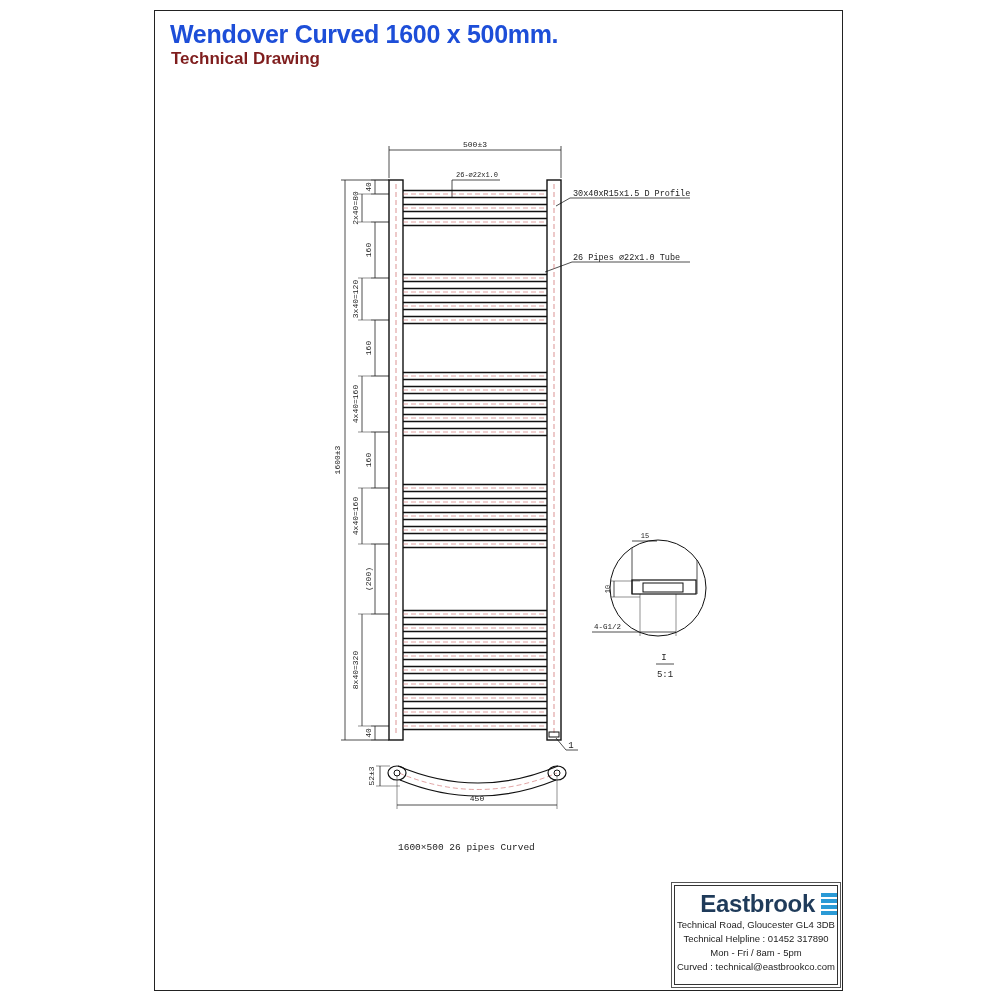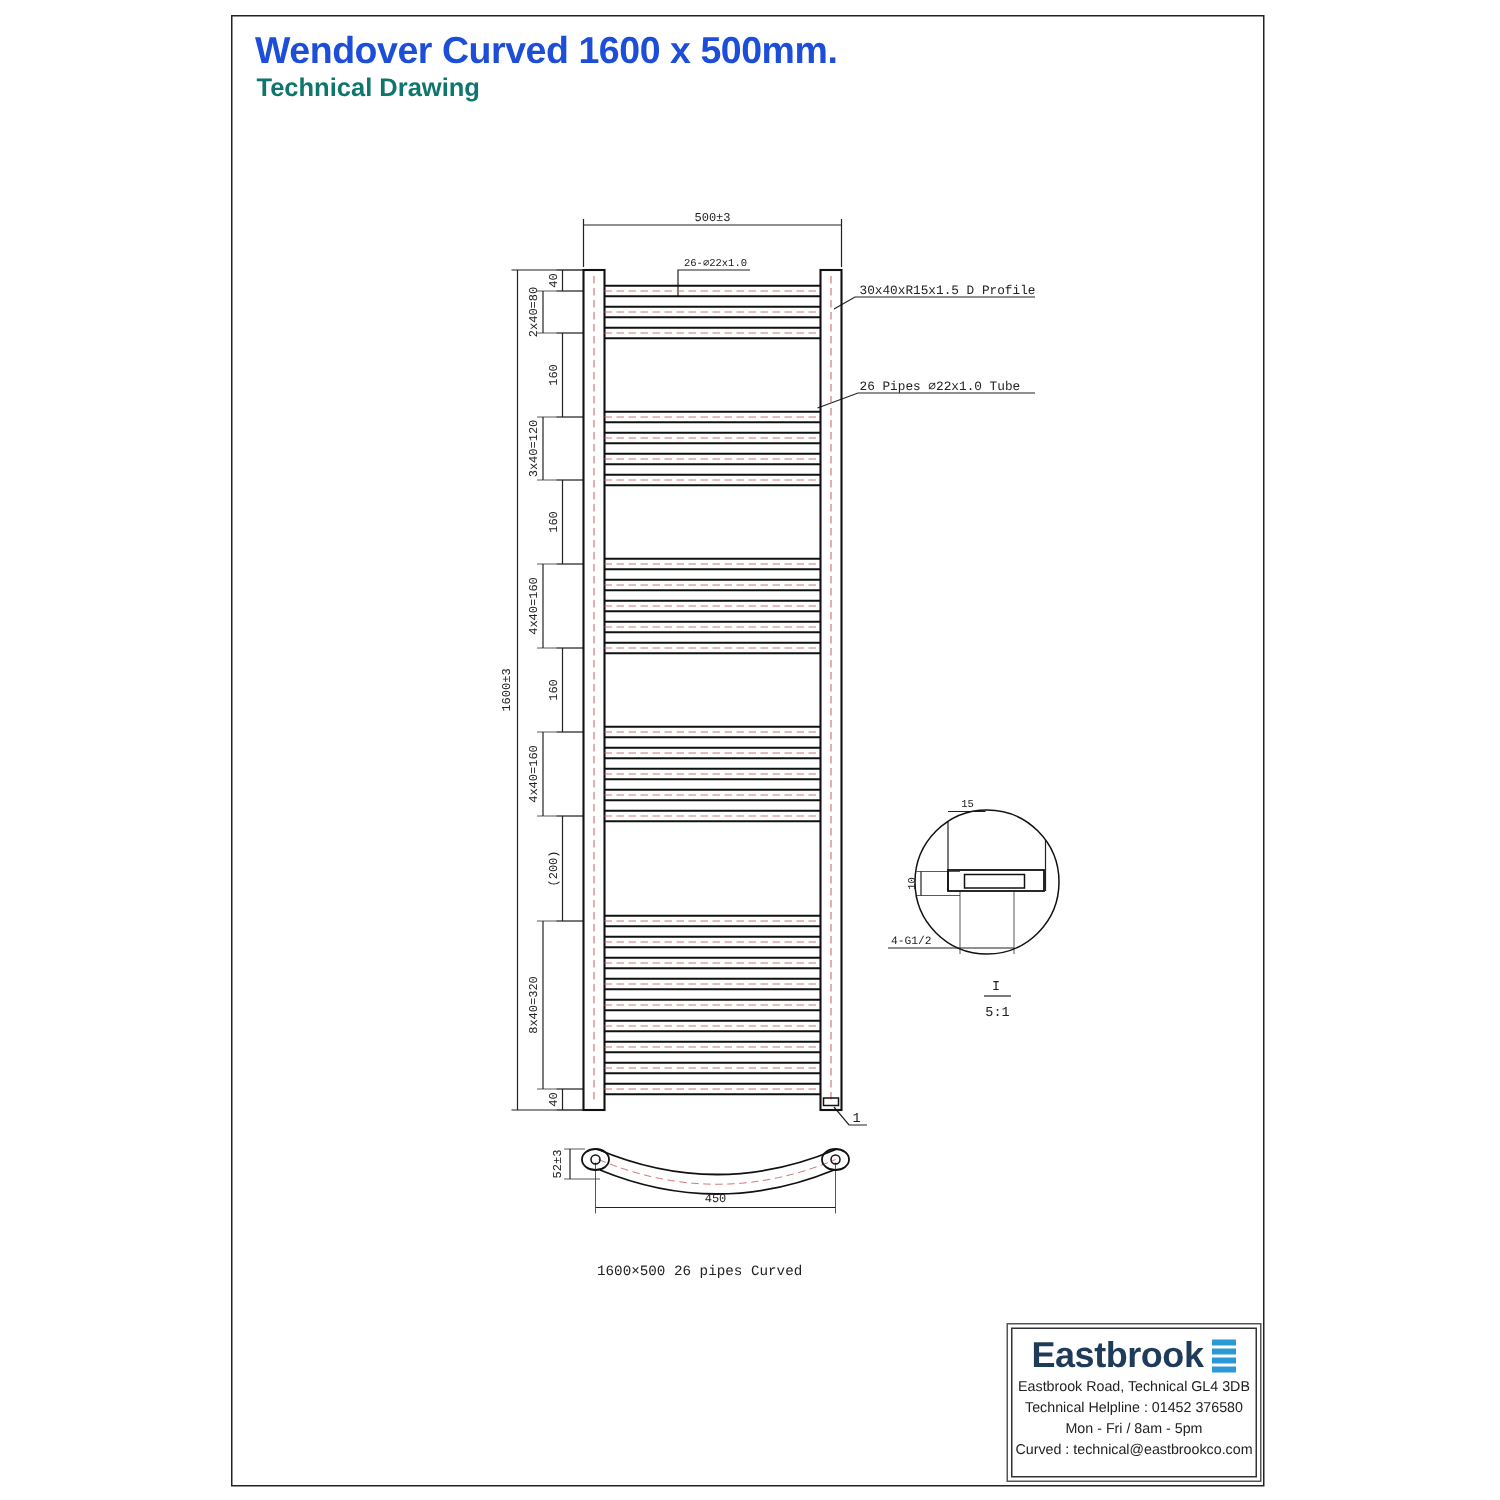--- a/index.html
+++ b/index.html
@@ -1,22 +1,22 @@
 <!DOCTYPE html>
 <html><head>
 <meta charset="utf-8">
 <style>
   html,body{margin:0;padding:0;background:#fff;}
   body{width:1000px;height:1000px;position:relative;overflow:hidden;font-family:"Liberation Sans",sans-serif;}
   .frame{position:absolute;left:154px;top:10px;width:689px;height:981px;border:1.5px solid #222;box-sizing:border-box;}
   .title{position:absolute;left:170px;top:20px;font-size:25px;font-weight:bold;color:#1d4ed8;letter-spacing:-0.3px;}
-  .subtitle{position:absolute;left:171px;top:49px;font-size:17px;font-weight:bold;color:#0f766e;text-align:right;}
+  .subtitle{position:absolute;left:171px;top:49px;font-size:17px;font-weight:bold;color:#7f1d1d;text-align:right;}
   svg.drawing{position:absolute;left:0;top:0;}
   .brand-box{position:absolute;left:674px;top:885px;width:164px;height:100px;border:1.5px solid #333;box-sizing:border-box;text-align:center;background:#fff;}
-  .brand-row{display:flex;align-items:center;justify-content:center;margin-top:4px;}
+  .brand-row{display:flex;align-items:center;justify-content:flex-end;margin-top:4px;}
   .brand-name{font-size:24px;font-weight:bold;color:#1f3b5a;letter-spacing:-0.3px;}
   .brand-icon{margin-left:6px;display:flex;flex-direction:column;gap:2px;}
   .brand-icon span{display:block;width:16px;height:4px;background:#2a9ad6;}
   .brand-line{font-size:9.5px;color:#222;line-height:14px;}
   .outer-box{position:absolute;left:671px;top:882px;width:170px;height:106px;border:1px solid #555;box-sizing:border-box;}
 </style>
 </head>
 <body>
 
 <div class="frame"></div>
@@ -214,17 +214,17 @@
 <div class="brand-box">
   <div class="brand-row">
     <span class="brand-name">Eastbrook</span>
     <span class="brand-icon">
         <span></span>
         <span></span>
         <span></span>
         <span></span>
       </span>
   </div>
-  <div class="brand-line">Eastbrook Road, Technical GL4 3DB</div>
-  <div class="brand-line">Technical Helpline : 01452 376580</div>
+  <div class="brand-line">Technical Road, Gloucester GL4 3DB</div>
+  <div class="brand-line">Technical Helpline : 01452 317890</div>
   <div class="brand-line">Mon - Fri / 8am - 5pm</div>
   <div class="brand-line">Curved : technical@eastbrookco.com</div>
 </div>
 
 </body></html>

